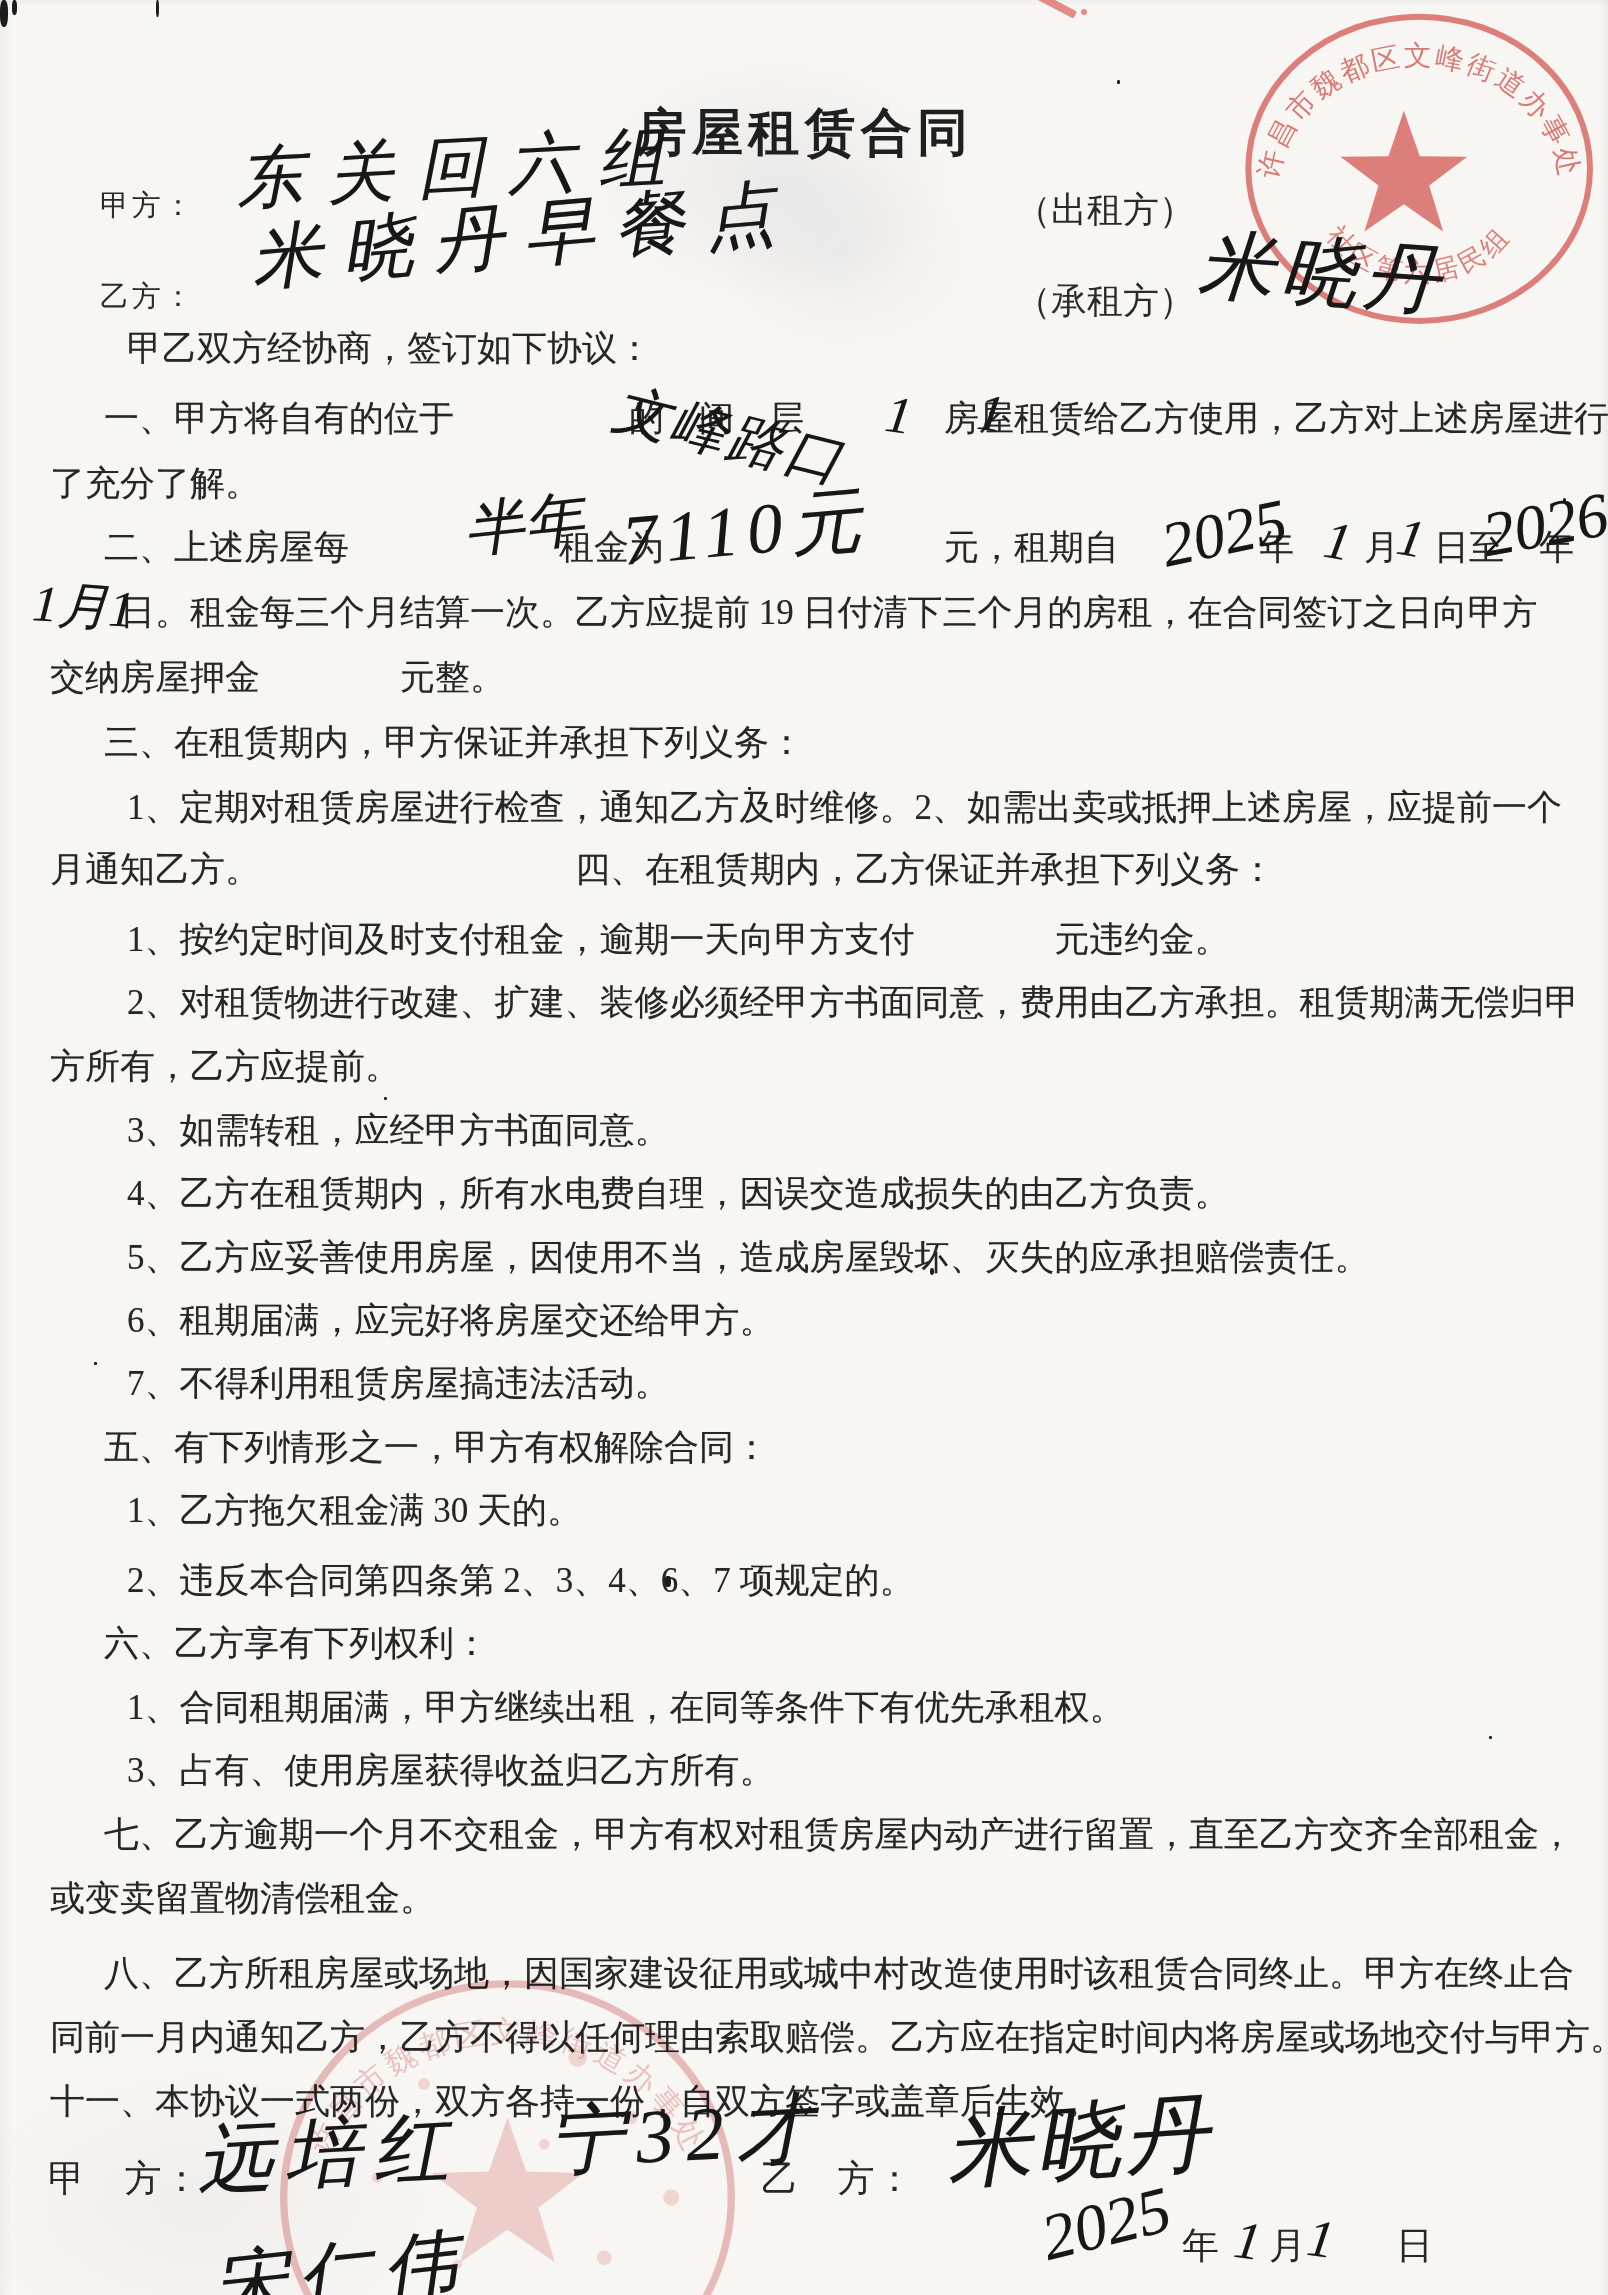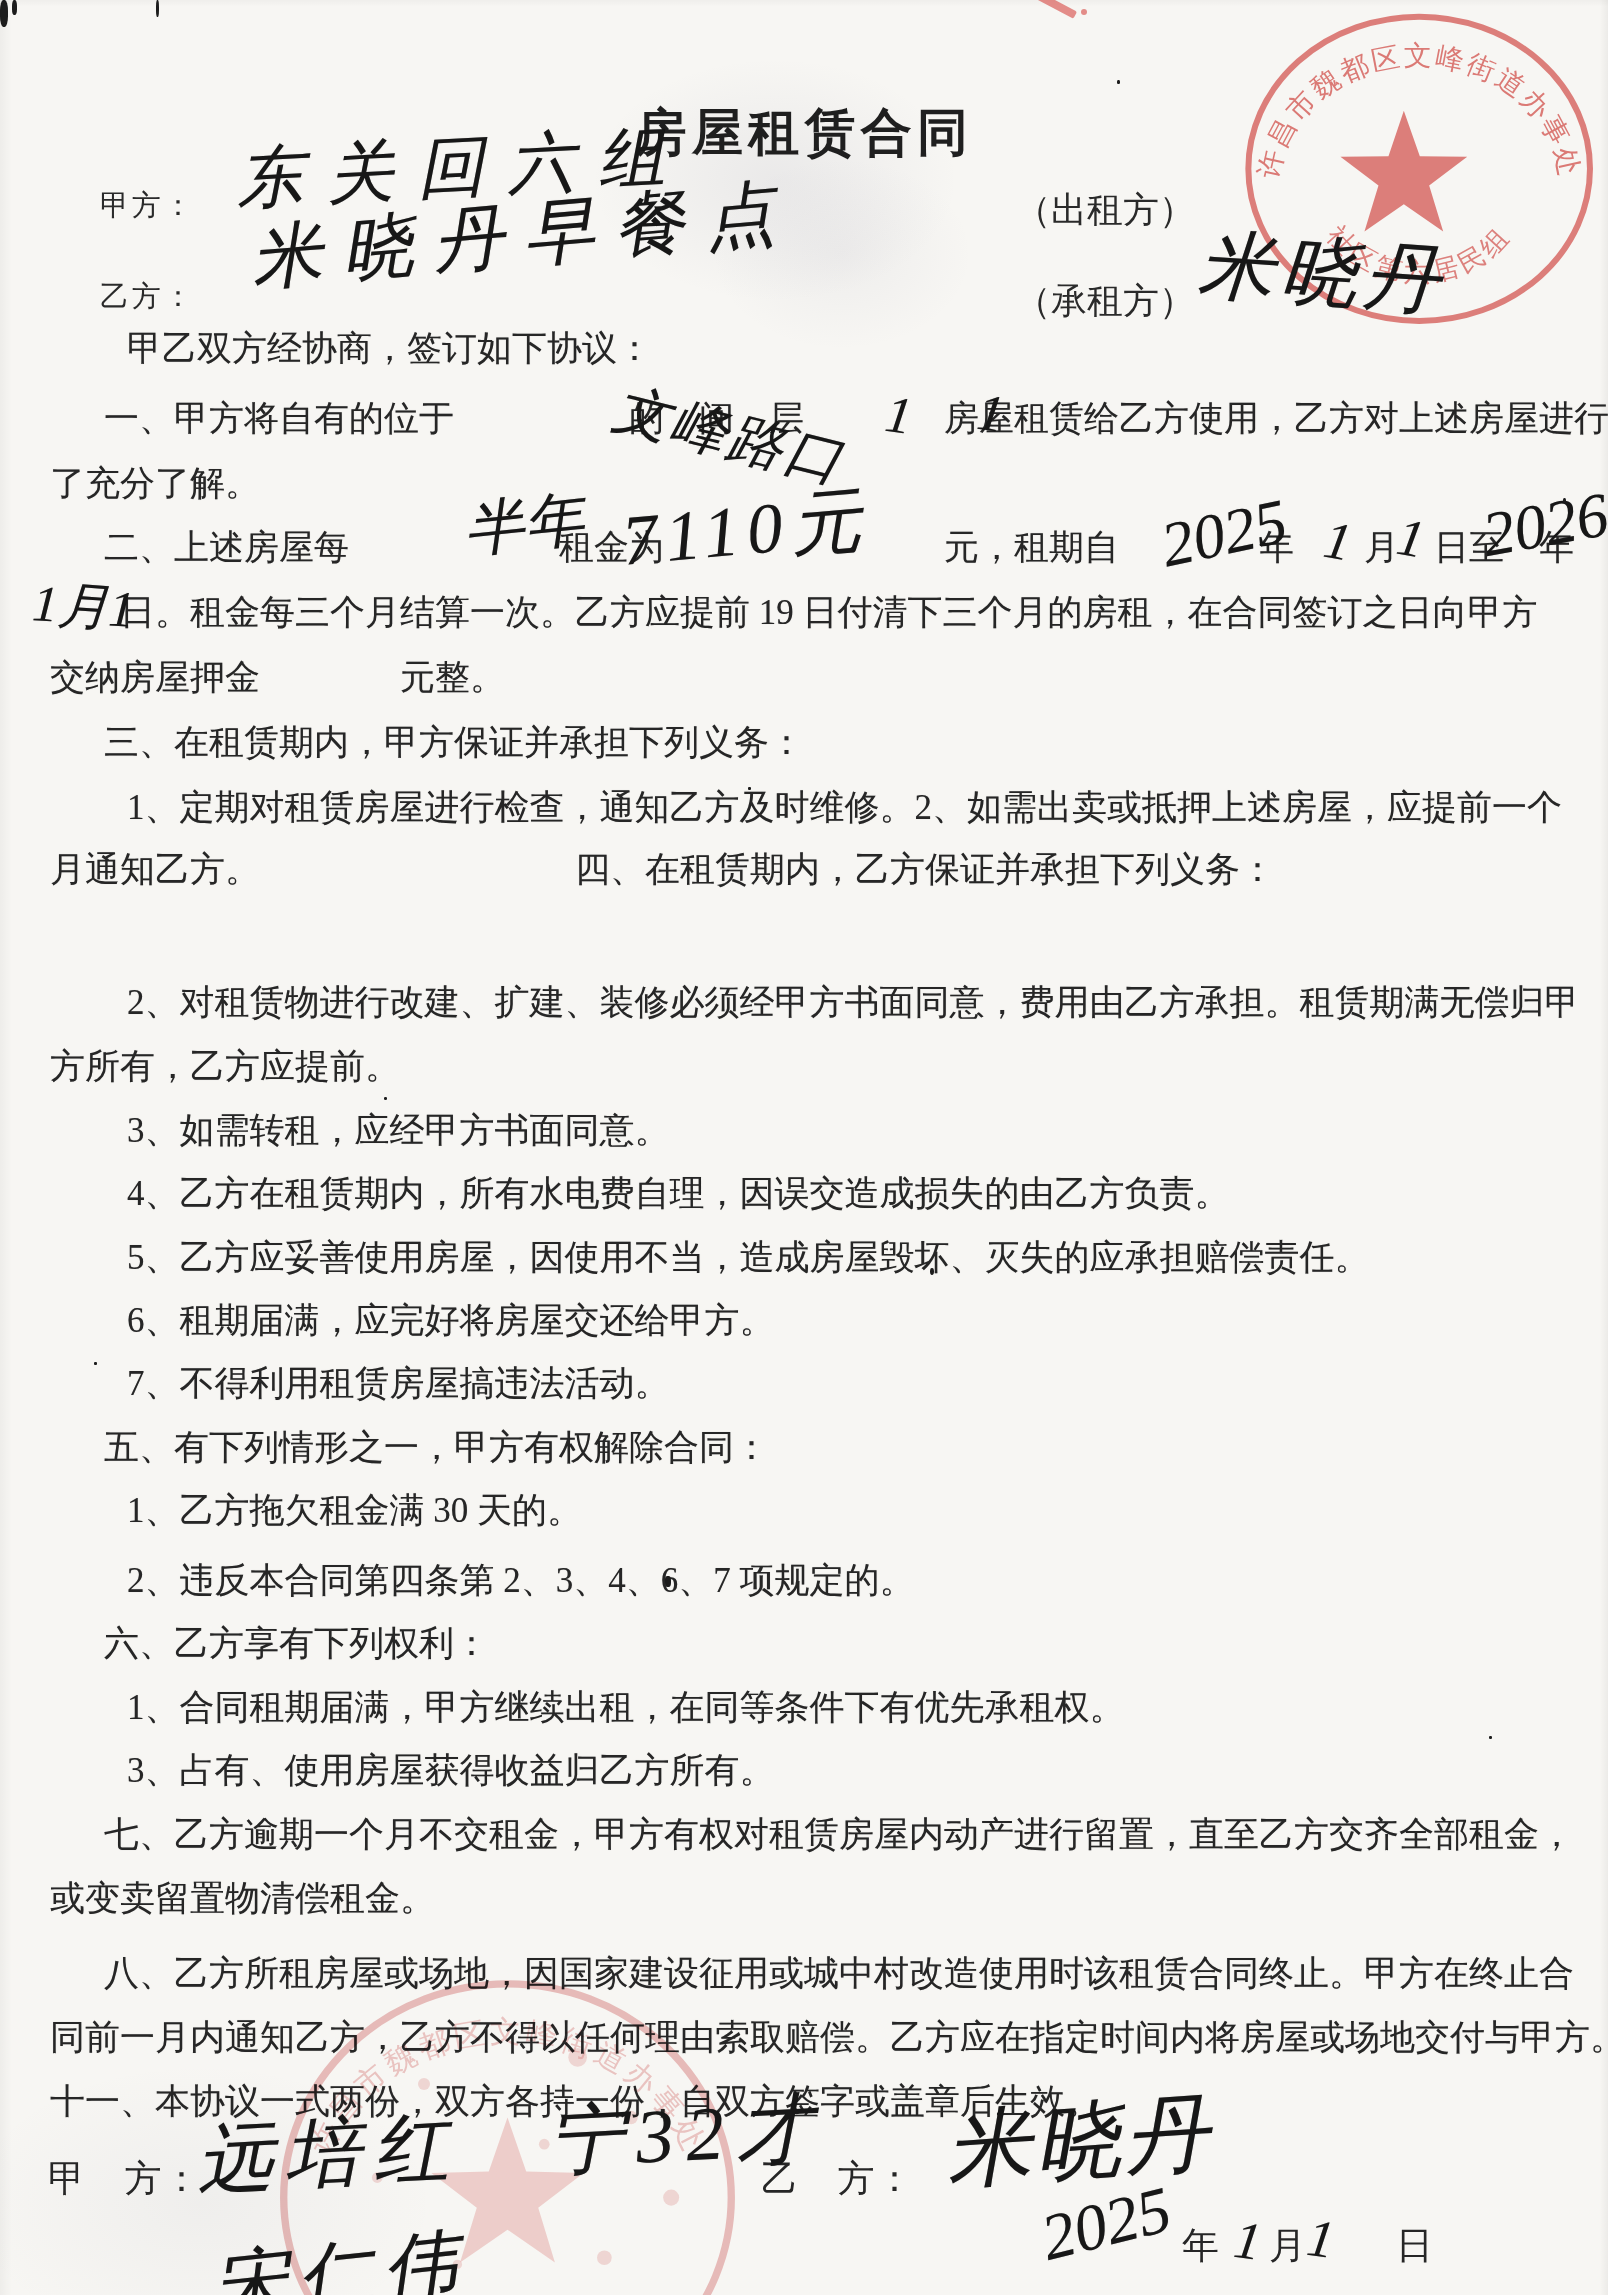--- a/index.html
+++ b/index.html
@@ -74,20 +74,21 @@
 
   <div class="abs line" style="left:127px;top:329px;">甲乙双方经协商，签订如下协议：</div>
   <div class="abs line" style="left:104px;top:399px;">一、甲方将自有的位于　　　　　的　间　层　　　　房屋租赁给乙方使用，乙方对上述房屋进行</div>
   <div class="abs line" style="left:50px;top:464px;">了充分了解。</div>
   <div class="abs line" style="left:104px;top:528px;">二、上述房屋每　　　　　　租金为　　　　　　　　元，租期自　　　　年　　月　日至　年</div>
   <div class="abs line" style="left:50px;top:593px;">　　日。租金每三个月结算一次。乙方应提前 19 日付清下三个月的房租，在合同签订之日向甲方</div>
   <div class="abs line" style="left:50px;top:658px;">交纳房屋押金　　　　元整。</div>
   <div class="abs line" style="left:104px;top:723px;">三、在租赁期内，甲方保证并承担下列义务：</div>
   <div class="abs line" style="left:127px;top:788px;">1、定期对租赁房屋进行检查，通知乙方及时维修。2、如需出卖或抵押上述房屋，应提前一个</div>
   <div class="abs line" style="left:50px;top:850px;">月通知乙方。　　　　　　　　　四、在租赁期内，乙方保证并承担下列义务：</div>
+  <div class="abs line" style="left:127px;top:920px;">1、按约定时间及时支付租金，逾期一天向甲方支付　　　　元违约金。</div>
   <div class="abs line" style="left:127px;top:983px;">2、对租赁物进行改建、扩建、装修必须经甲方书面同意，费用由乙方承担。租赁期满无偿归甲</div>
   <div class="abs line" style="left:50px;top:1047px;">方所有，乙方应提前。</div>
   <div class="abs line" style="left:127px;top:1111px;">3、如需转租，应经甲方书面同意。</div>
   <div class="abs line" style="left:127px;top:1174px;">4、乙方在租赁期内，所有水电费自理，因误交造成损失的由乙方负责。</div>
   <div class="abs line" style="left:127px;top:1238px;">5、乙方应妥善使用房屋，因使用不当，造成房屋毁坏、灭失的应承担赔偿责任。</div>
   <div class="abs line" style="left:127px;top:1301px;">6、租期届满，应完好将房屋交还给甲方。</div>
   <div class="abs line" style="left:127px;top:1364px;">7、不得利用租赁房屋搞违法活动。</div>
   <div class="abs line" style="left:104px;top:1428px;text-align:right;">五、有下列情形之一，甲方有权解除合同：</div>
   <div class="abs line" style="left:127px;top:1491px;">1、乙方拖欠租金满 30 天的。</div>
   <div class="abs line" style="left:127px;top:1561px;">2、违反本合同第四条第 2、3、4、6、7 项规定的。</div>

